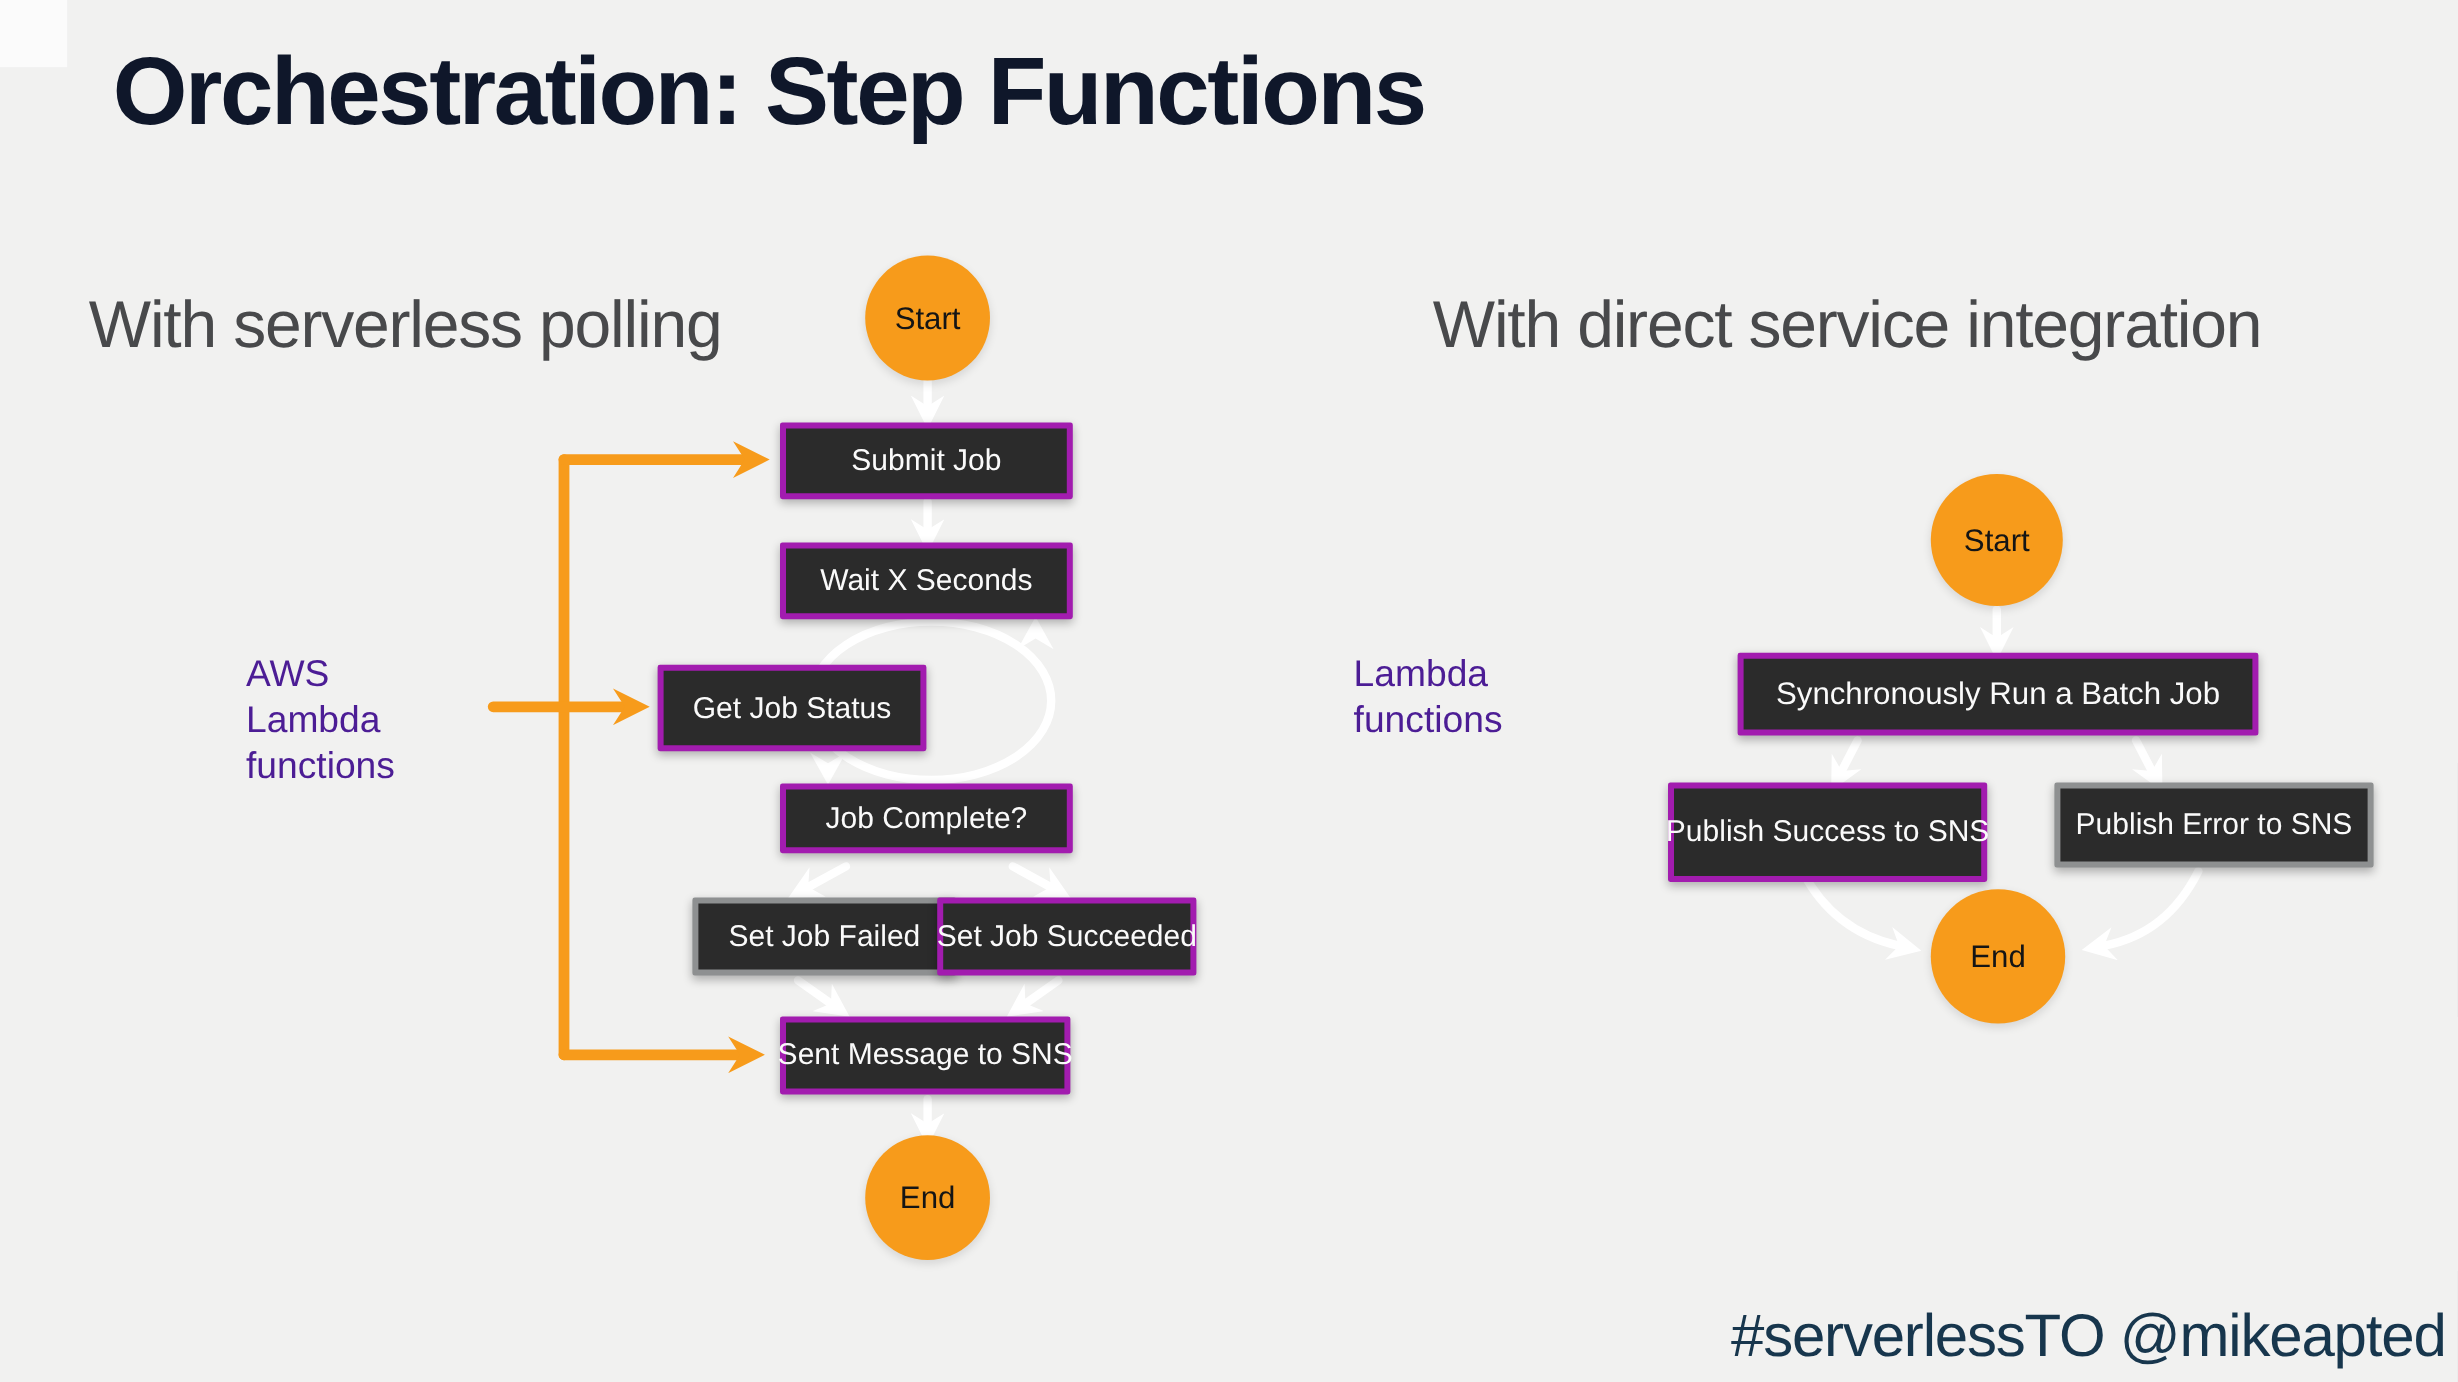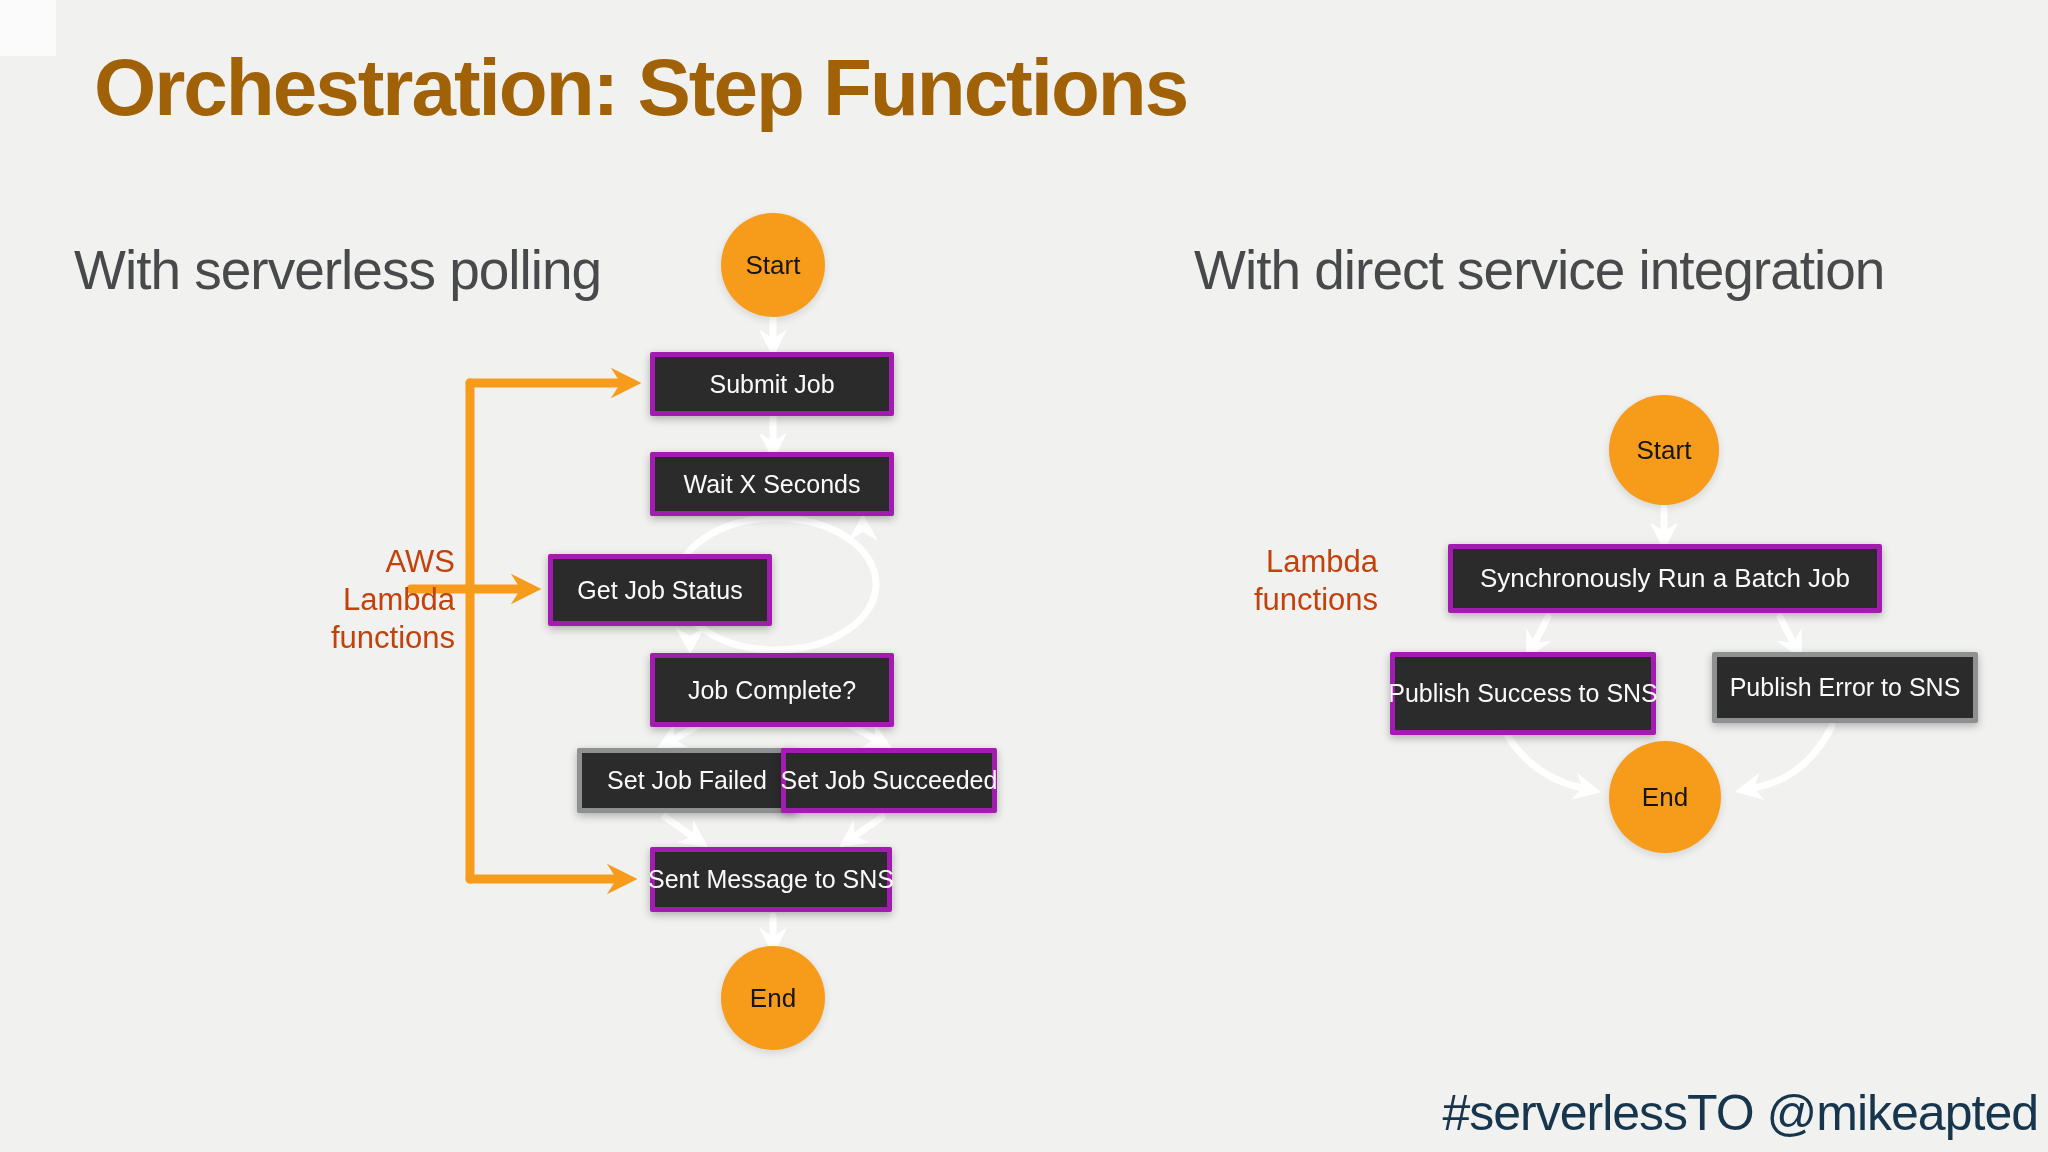--- a/index.html
+++ b/index.html
@@ -4,29 +4,29 @@
 <style>
   html,body{margin:0;padding:0;background:#e8e8e8;}
   #slide{
     position:relative;width:2048px;height:1152px;overflow:hidden;
     background:#f1f1f0;
     font-family:"Liberation Sans", sans-serif;
   }
   .corner{position:absolute;left:0;top:0;width:56px;height:56px;background:#fbfbfb;}
   .title{
     position:absolute;left:94px;top:30px;
-    font-size:80px;font-weight:700;letter-spacing:-2px;color:#a16207;margin-top:12px;
+    font-size:80px;font-weight:700;letter-spacing:-2px;color:#0f172a;
   }
   .subhead{
     position:absolute;top:238px;font-size:55px;font-weight:400;color:#48494b;letter-spacing:-1px;
     white-space:nowrap;
   }
   .annot{
-    position:absolute;width:250px;text-align:right;
-    color:#c2410c;font-size:31px;line-height:38px;font-weight:400;
+    position:absolute;width:250px;text-align:left;
+    color:#4c1d95;font-size:31px;line-height:38px;font-weight:400;
   }
   .node{
     position:absolute;box-sizing:border-box;
     background:#2b2b2b;border:5px solid #a21caf;border-radius:2px;
     color:#fafafa;font-size:25px;
     display:flex;align-items:center;justify-content:center;
     box-shadow:0 3px 8px rgba(0,0,0,0.28);
     white-space:nowrap;
   }
   .node.gray{border-color:#8e9091;margin-left:32px;}
@@ -111,21 +111,21 @@
   </div>
 
   <div class="circle" style="left:721px;top:213px;width:104px;height:104px;">Start</div>
 
   <div class="node" style="left:650px;top:352px;width:244px;height:64px;">Submit Job</div>
 
   <div class="node" style="left:650px;top:452px;width:244px;height:64px;">Wait X Seconds</div>
 
   <div class="node" style="left:548px;top:554px;width:224px;height:72px;">Get Job Status</div>
 
-  <div class="node" style="left:650px;top:653px;width:244px;height:74px;">Job Complete?</div>
+  <div class="node" style="left:650px;top:653px;width:244px;height:58px;">Job Complete?</div>
 
   <div class="node gray" style="left:545px;top:748px;width:220px;height:65px;">Set Job Failed</div>
 
   <div class="node" style="left:781px;top:748px;width:216px;height:65px;">Set Job Succeeded</div>
 
   <div class="node" style="left:650px;top:847px;width:242px;height:65px;">Sent Message to SNS</div>
 
   <div class="circle" style="left:721px;top:946px;width:104px;height:104px;">End</div>
 
   <div class="circle" style="left:1609px;top:395px;width:110px;height:110px;">Start</div>

